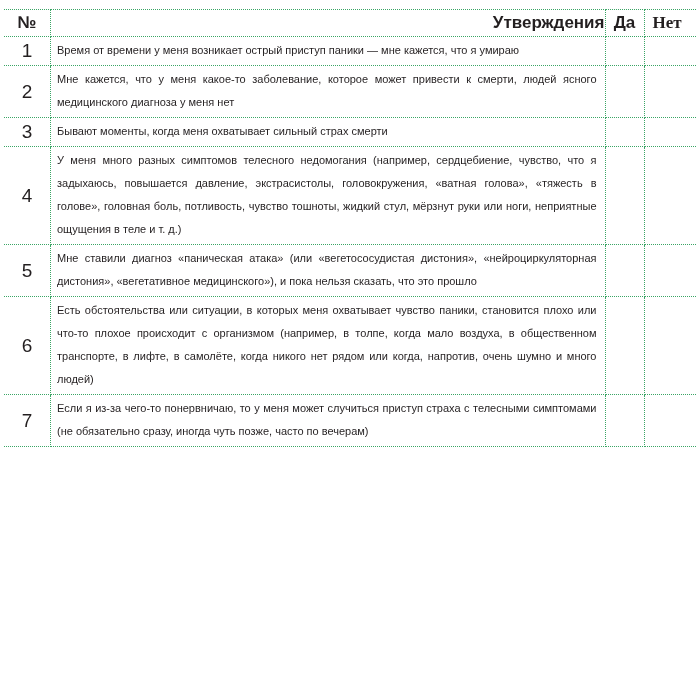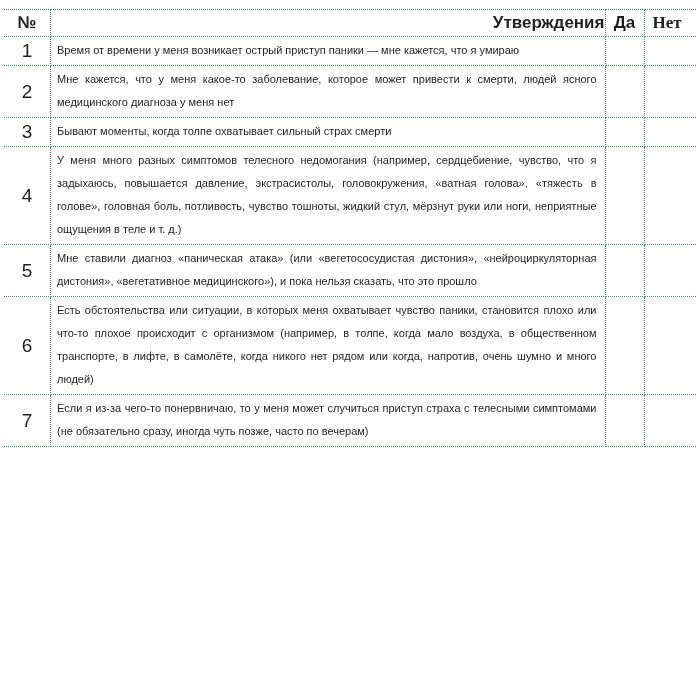--- a/index.html
+++ b/index.html
@@ -47,21 +47,21 @@
         <td class="ans"></td>
       </tr>
       <tr>
         <td class="num">2</td>
         <td class="text">Мне кажется, что у меня какое-то заболевание, которое может привести к смерти, людей ясного медицинского диагноза у меня нет</td>
         <td class="ans"></td>
         <td class="ans"></td>
       </tr>
       <tr>
         <td class="num">3</td>
-        <td class="text">Бывают моменты, когда толпе охватывает сильный страх смерти</td>
+        <td class="text">Бывают моменты, когда меня охватывает сильный страх смерти</td>
         <td class="ans"></td>
         <td class="ans"></td>
       </tr>
       <tr>
         <td class="num">4</td>
         <td class="text">У меня много разных симптомов телесного недомогания (например, сердцебиение, чувство, что я задыхаюсь, повышается давление, экстрасистолы, головокружения, «ватная голова», «тяжесть в голове», головная боль, потливость, чувство тошноты, жидкий стул, мёрзнут руки или ноги, неприятные ощущения в теле и т. д.)</td>
         <td class="ans"></td>
         <td class="ans"></td>
       </tr>
       <tr>

